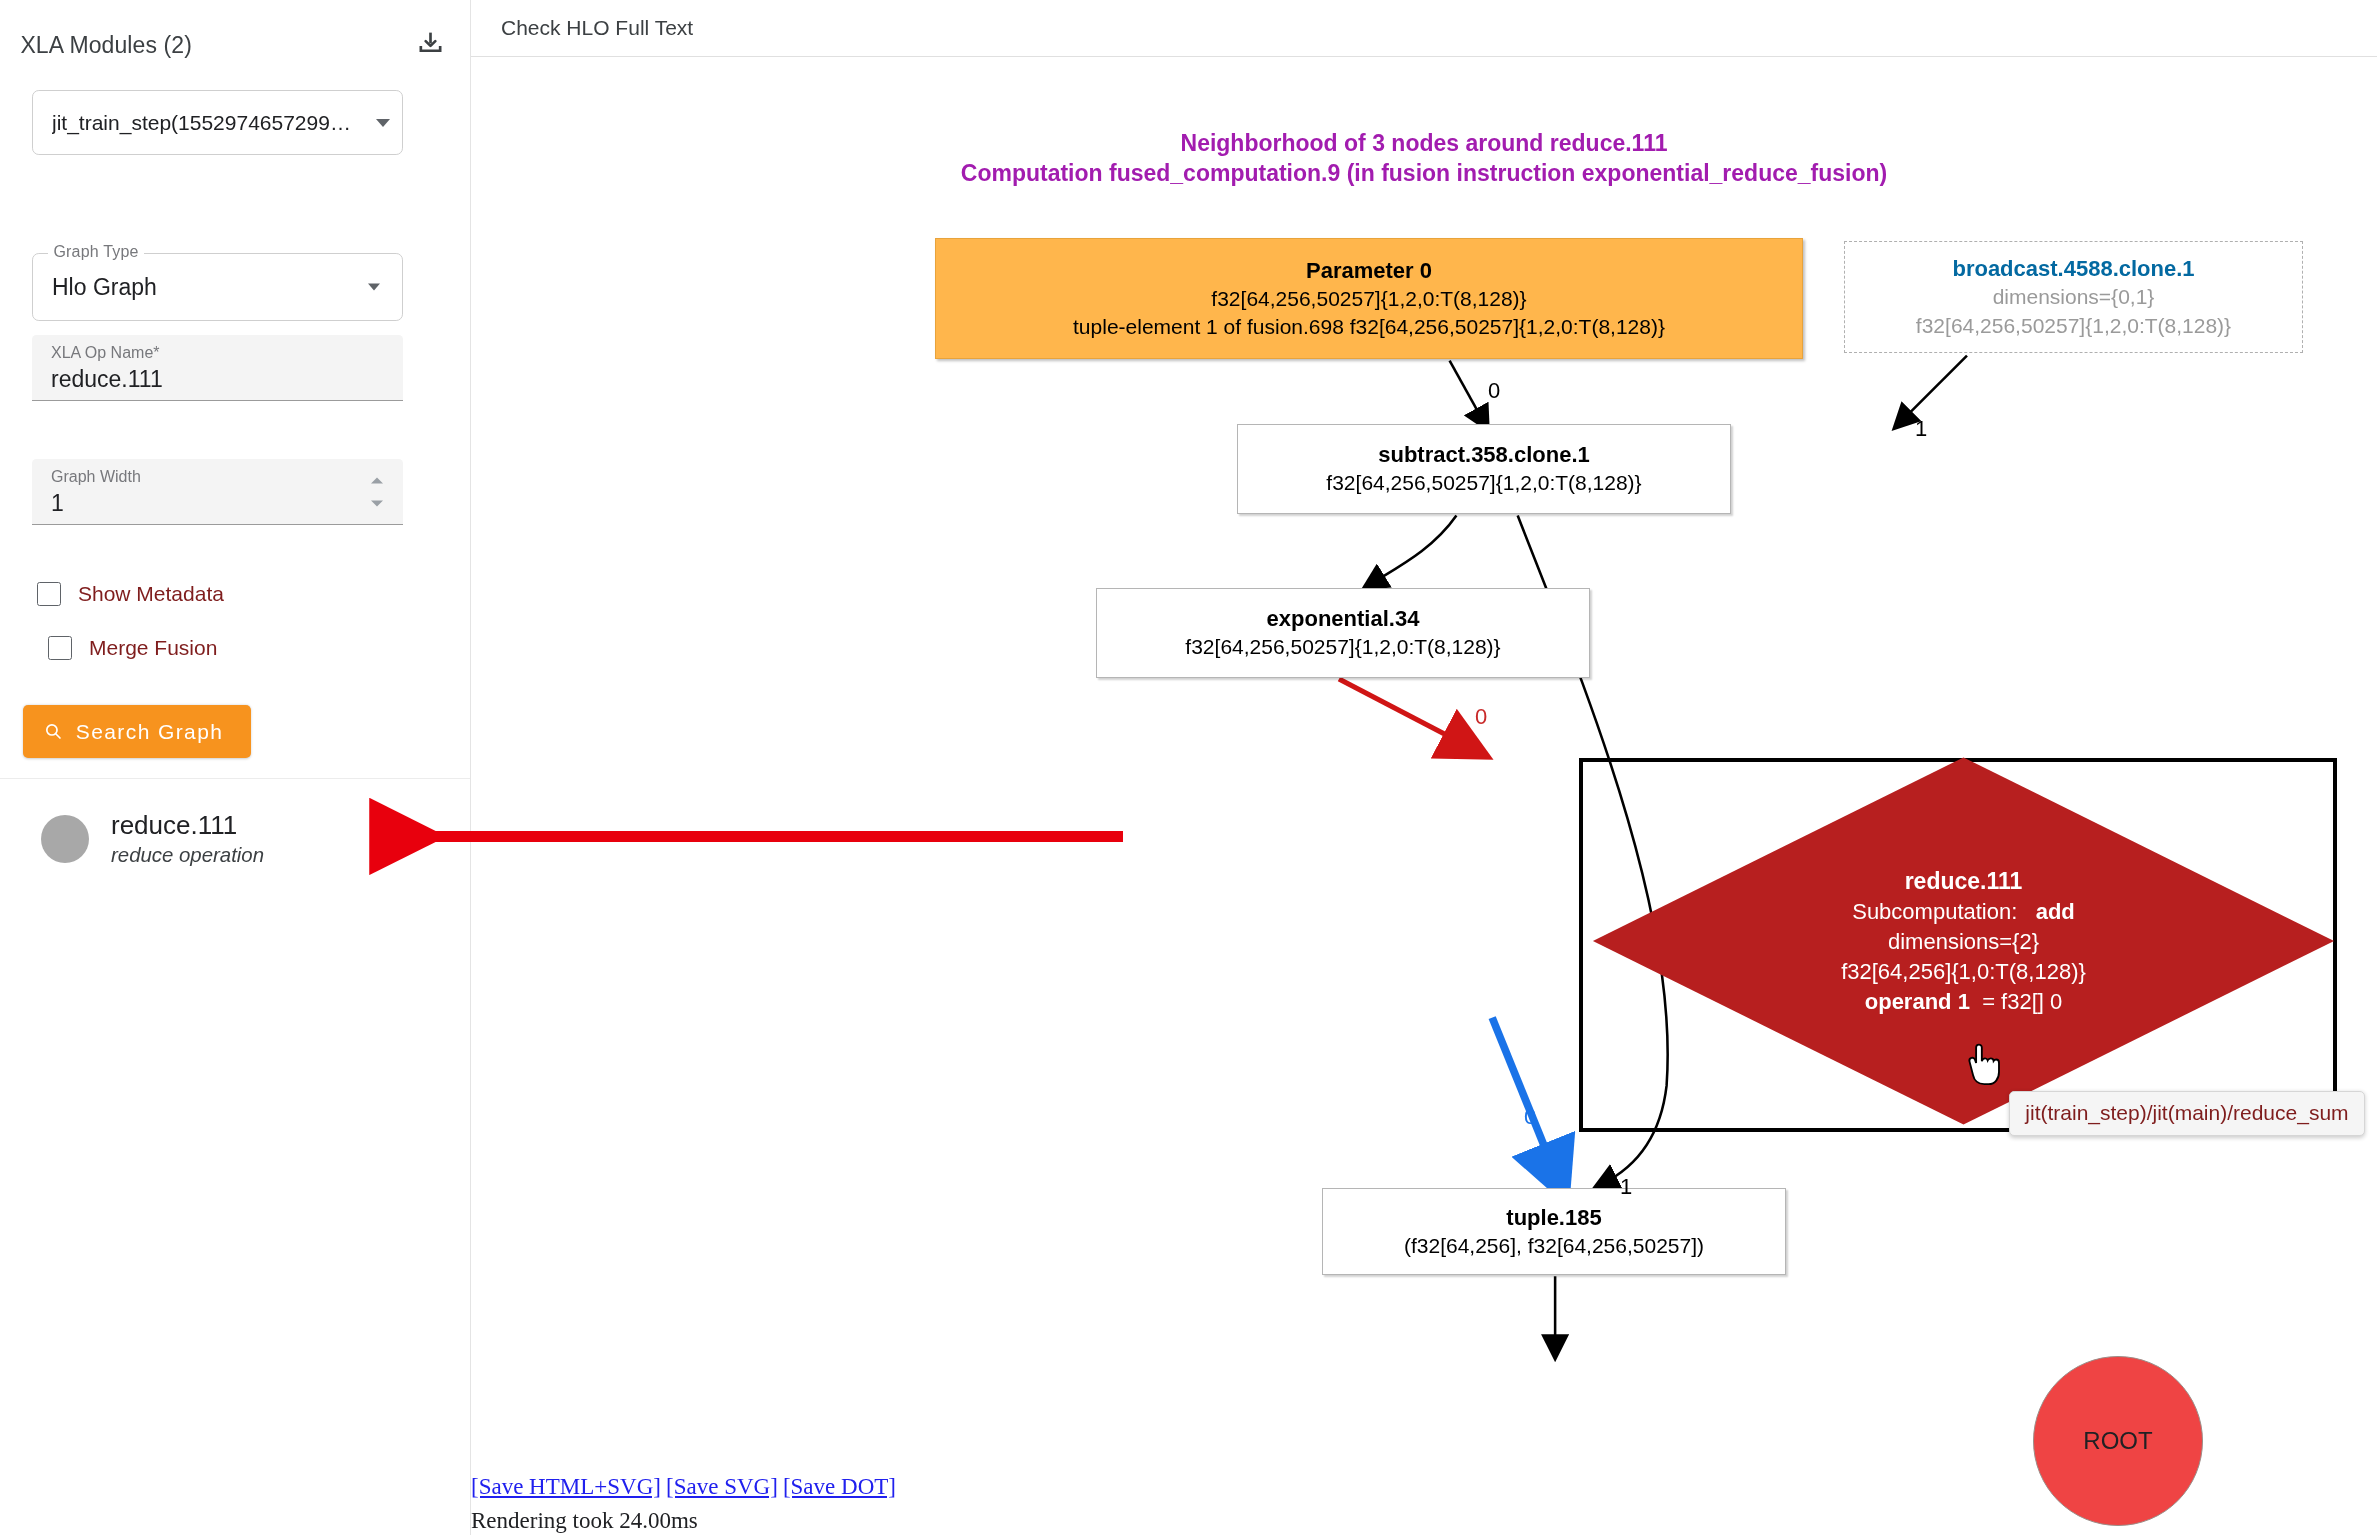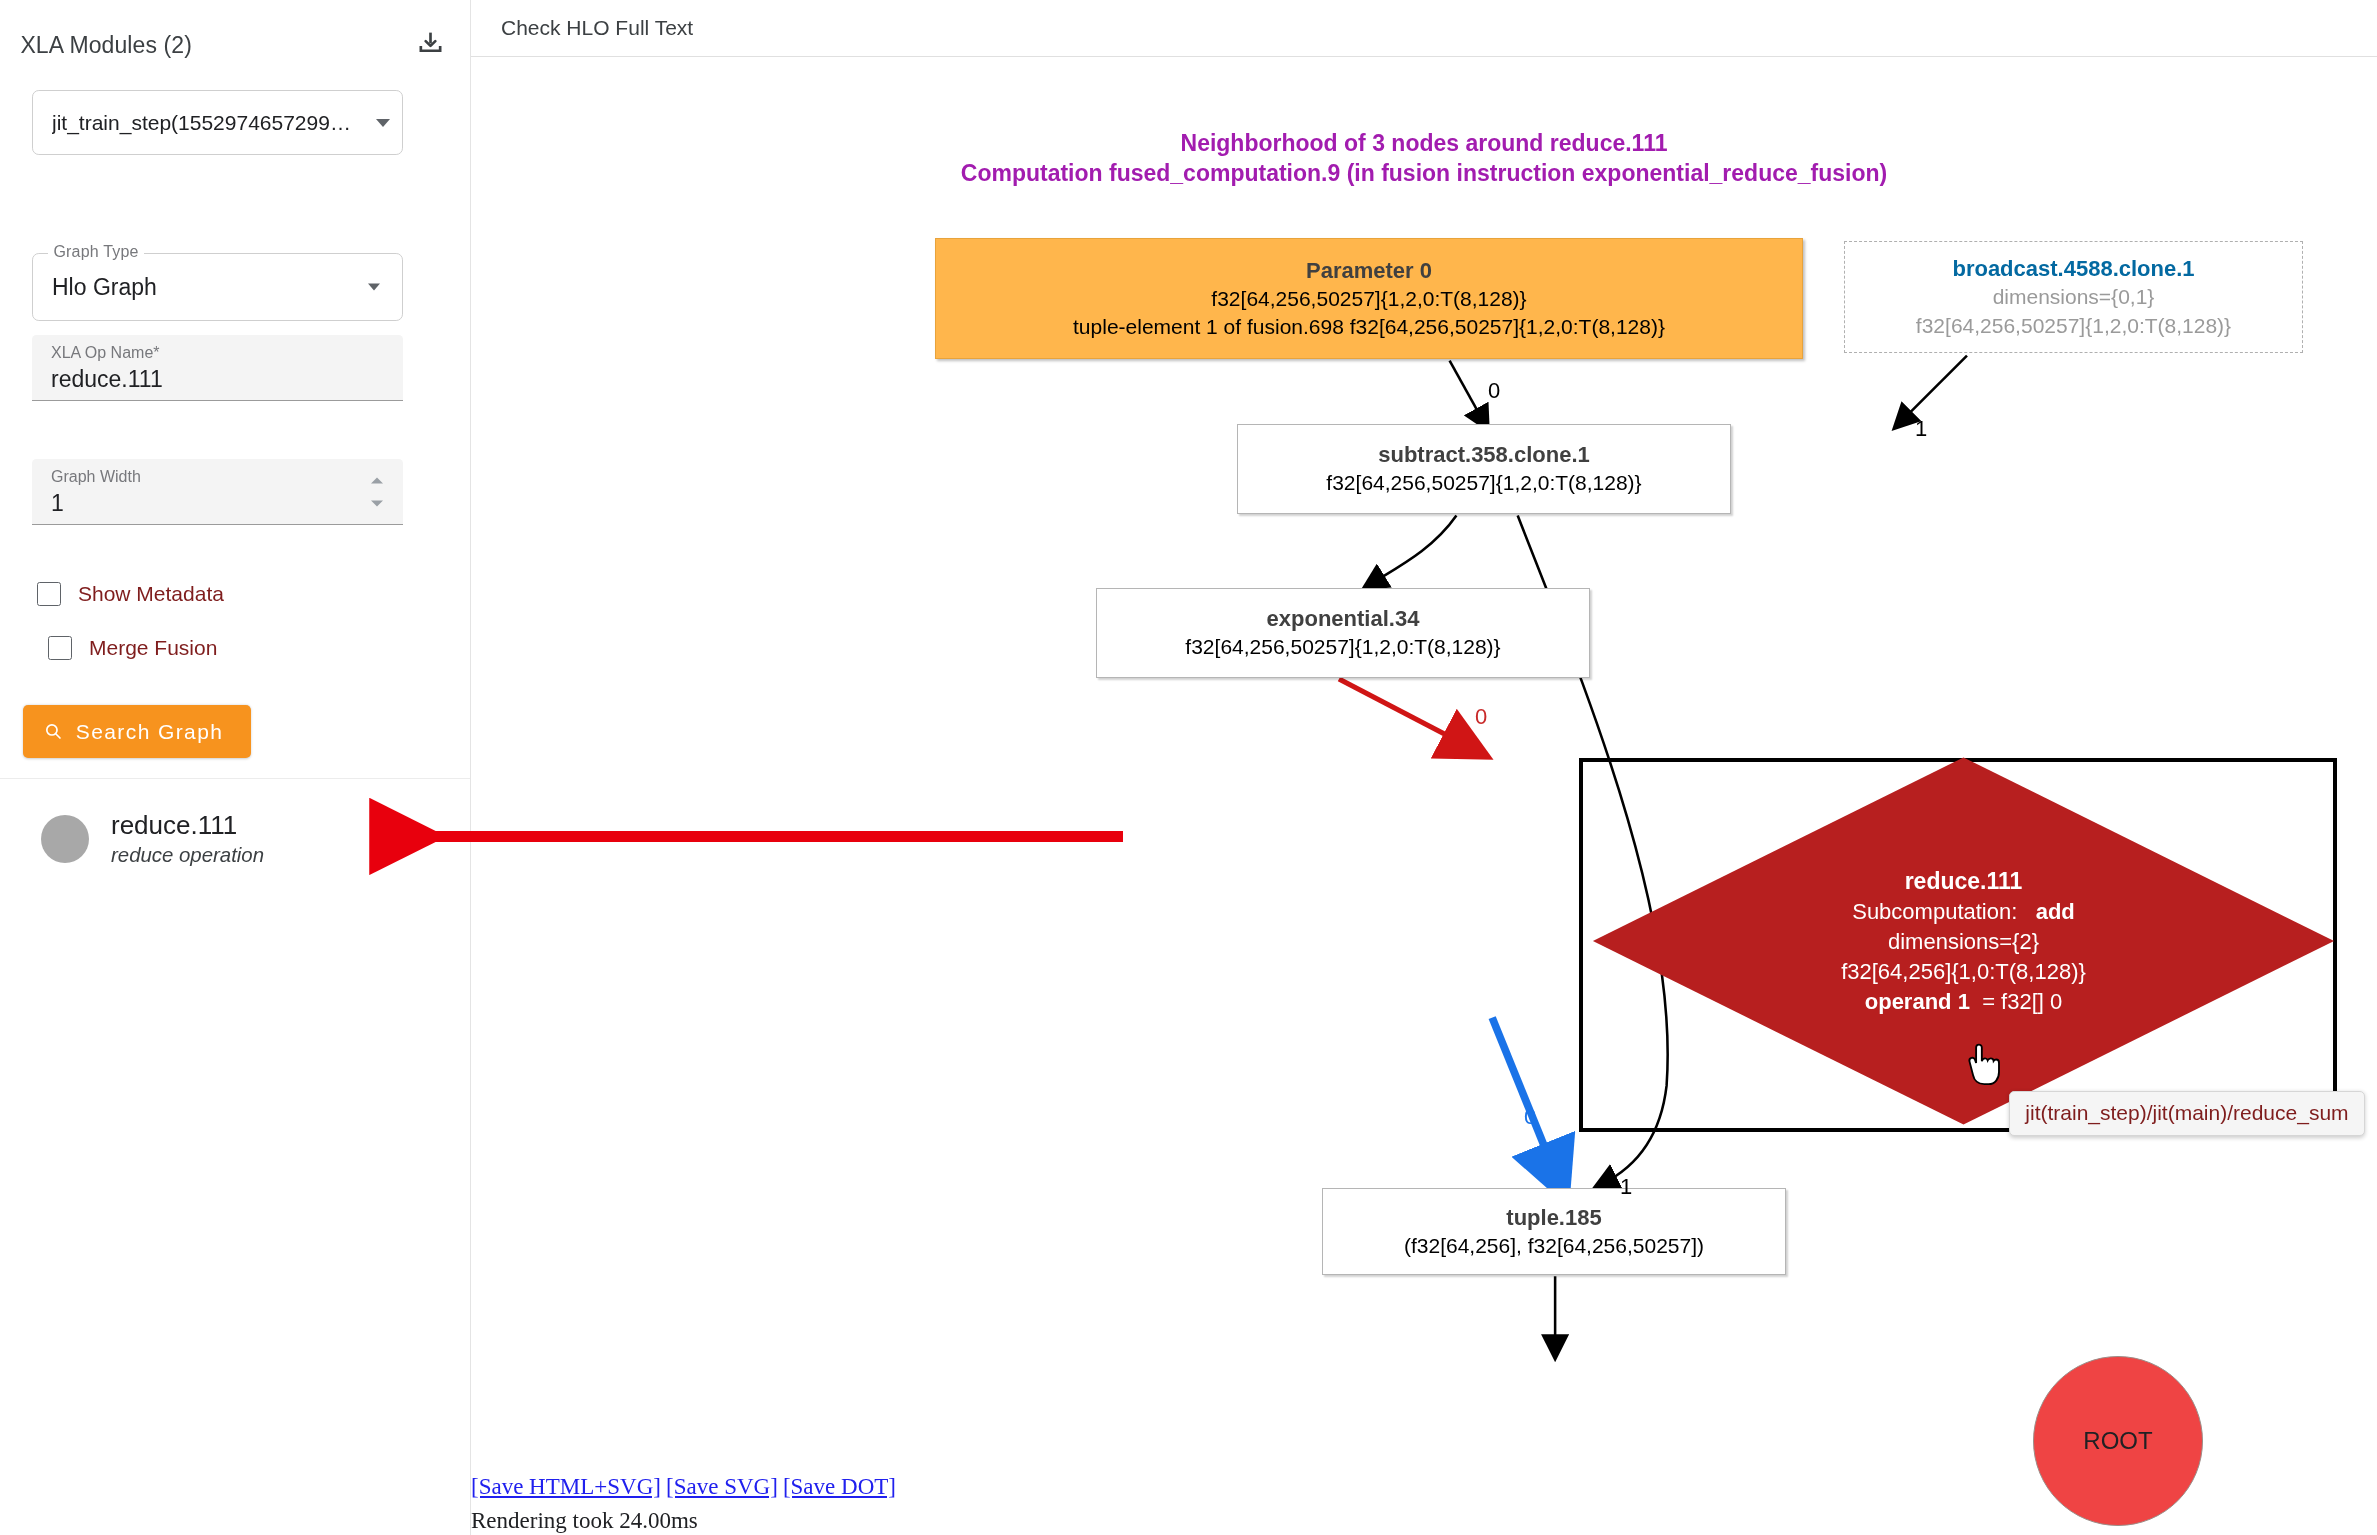--- a/index.html
+++ b/index.html
@@ -158,21 +158,21 @@
     border:1.7px solid #b5b5b5; box-shadow:1.7px 1.7px 1.7px rgba(0,0,0,.18);
   }
   #node-root {
     left:1562px; top:1283px; width:170px; height:170px; border-radius:50%;
     background:#ef4444; border:0.9px solid #9b8e89;
   }
   .nb-inner {
     position:absolute; left:0; right:0; top:50%; transform:translateY(-50%);
     text-align:center; line-height:1.34;
   }
-  .nb-inner .l1 { font-weight:bold; font-size:22px; color:#404040; }
+  .nb-inner .l1 { font-weight:bold; font-size:22px; color:#000000; }
   .nb-inner .l { font-size:21px; color:#000; }
   #node-broadcast .nb-inner .l1 { color:#0369a1; }
   #node-broadcast .nb-inner .l  { color:#9a9a9a; }
   #node-root .nb-inner .l { font-size:24px; color:#202124; }
 
   
   #cluster-box {
     position:absolute; left:1108px; top:685px; width:758px; height:374px;
     border:4.3px solid #000; background:transparent;
   }

